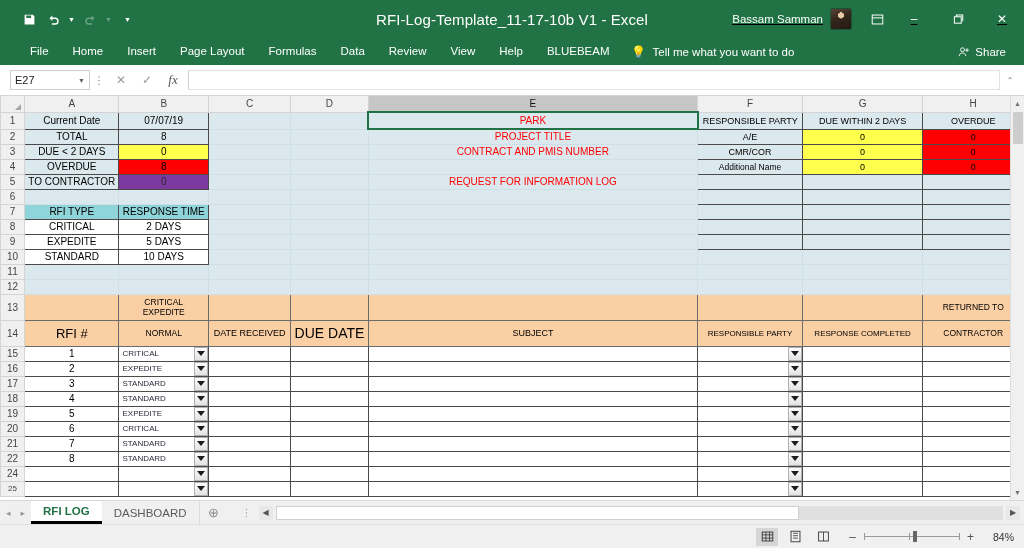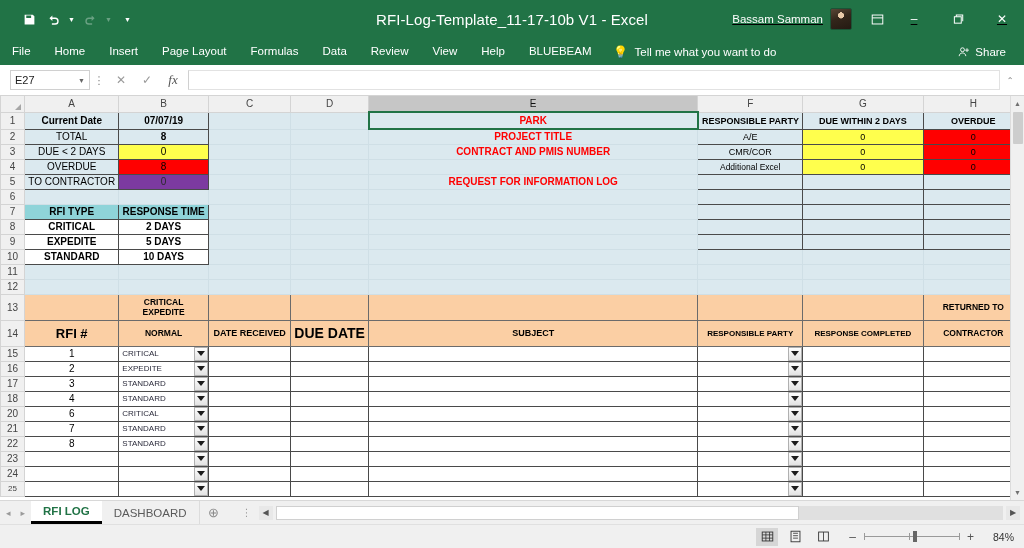--- a/index.html
+++ b/index.html
@@ -92,21 +92,21 @@
 
   
   .ribbon {
     height: 27px;
     background: #217346;
     display: flex;
     align-items: flex-end;
     flex: none;
     position: relative;
   }
-  .rtabs { display: flex; align-items: center; height: 27px; gap: 0; }
+  .rtabs { display: flex; align-items: center; height: 27px; padding-left: 18px; gap: 0; }
   .rtab {
     color: #ffffff;
     font-size: 11.5px;
     padding: 0 12px;
     height: 27px;
     line-height: 27px;
     white-space: nowrap;
     cursor: default;
   }
   .tellme {
@@ -235,21 +235,21 @@
     padding: 0 3px;
     vertical-align: middle;
     overflow: hidden;
     white-space: nowrap;
     background: #ffffff;
     height: 15px;
   }
   
   td.bg { background: #dbe9ef; border-color: #cfdfe6; }
 
-  .b  { font-weight: bold; margin-top: 22px; }
+  .b  { font-weight: normal; margin-top: 22px; }
   .c  { text-align: center; }
   .l  { text-align: center; }
   .red { color: #ff0000; }
 
   td.box { border: 1.5px solid #4a4a4a; background: #dbe9ef; }
   td.box-w { border: 1.5px solid #4a4a4a; background: #ffffff; }
   td.yellow { background: #ffff4d; border: 1.5px solid #4a4a4a; }
   td.redfill { background: #ff0000; border: 1.5px solid #4a4a4a; }
   td.purple { background: #7c3aa0; border: 1.5px solid #4a4a4a; color: #2a2a2a; }
   td.teal { background: #8fd4d9; border: 1.5px solid #4a4a4a; }
@@ -569,21 +569,21 @@
         <td class="cell redfill c" style="font-size:9px">0</td>
       </tr>
 
       <tr style="height:14px">
         <td class="rowhead">4</td>
         <td class="cell box l">OVERDUE</td>
         <td class="cell redfill c">8</td>
         <td class="cell bg"></td>
         <td class="cell bg"></td>
         <td class="cell bg"></td>
-        <td class="cell box c" style="font-size:8.5px">Additional Excel</td>
+        <td class="cell box c" style="font-size:8.5px">Additional Name</td>
         <td class="cell yellow c" style="font-size:9px">0</td>
         <td class="cell redfill c" style="font-size:9px">0</td>
       </tr>
 
       <tr style="height:14px">
         <td class="rowhead">5</td>
         <td class="cell box c">TO CONTRACTOR</td>
         <td class="cell purple c">0</td>
         <td class="cell bg"></td>
         <td class="cell bg"></td>
@@ -787,20 +787,41 @@
         <td class="cell box-w dd-cell">
           <div class="dd-inner">
                 <span class="dd-text"></span>
                 <span class="dd-btn"></span>
               </div>
         </td>
         <td class="cell box-w"></td>
         <td class="cell box-w"></td>
       </tr>
 
+      <tr style="height:15px">
+        <td class="rowhead">19</td>
+        <td class="cell box-w c">5</td>
+        <td class="cell box-w dd-cell">
+          <div class="dd-inner">
+                <span class="dd-text">EXPEDITE</span>
+                <span class="dd-btn"></span>
+              </div>
+        </td>
+        <td class="cell box-w"></td>
+        <td class="cell box-w"></td>
+        <td class="cell box-w"></td>
+        <td class="cell box-w dd-cell">
+          <div class="dd-inner">
+                <span class="dd-text"></span>
+                <span class="dd-btn"></span>
+              </div>
+        </td>
+        <td class="cell box-w"></td>
+        <td class="cell box-w"></td>
+      </tr>
 
       <tr style="height:15px">
         <td class="rowhead">20</td>
         <td class="cell box-w c">6</td>
         <td class="cell box-w dd-cell">
           <div class="dd-inner">
                 <span class="dd-text">CRITICAL</span>
                 <span class="dd-btn"></span>
               </div>
         </td>
@@ -854,41 +875,20 @@
         <td class="cell box-w dd-cell">
           <div class="dd-inner">
                 <span class="dd-text"></span>
                 <span class="dd-btn"></span>
               </div>
         </td>
         <td class="cell box-w"></td>
         <td class="cell box-w"></td>
       </tr>
 
-      <tr style="height:15px">
-        <td class="rowhead">23</td>
-        <td class="cell box-w c"></td>
-        <td class="cell box-w dd-cell">
-          <div class="dd-inner">
-                <span class="dd-text"></span>
-                <span class="dd-btn"></span>
-              </div>
-        </td>
-        <td class="cell box-w"></td>
-        <td class="cell box-w"></td>
-        <td class="cell box-w"></td>
-        <td class="cell box-w dd-cell">
-          <div class="dd-inner">
-                <span class="dd-text"></span>
-                <span class="dd-btn"></span>
-              </div>
-        </td>
-        <td class="cell box-w"></td>
-        <td class="cell box-w"></td>
-      </tr>
 
       <tr style="height:15px">
         <td class="rowhead">24</td>
         <td class="cell box-w c"></td>
         <td class="cell box-w dd-cell">
           <div class="dd-inner">
                 <span class="dd-text"></span>
                 <span class="dd-btn"></span>
               </div>
         </td>

